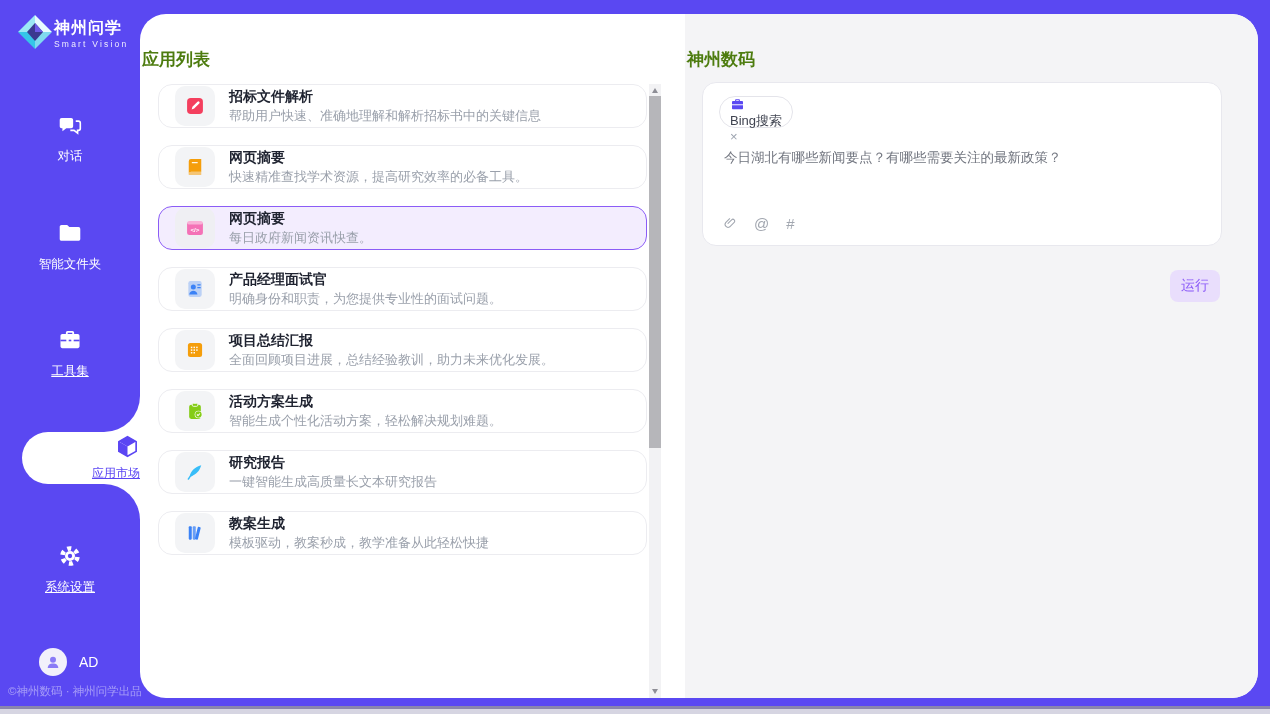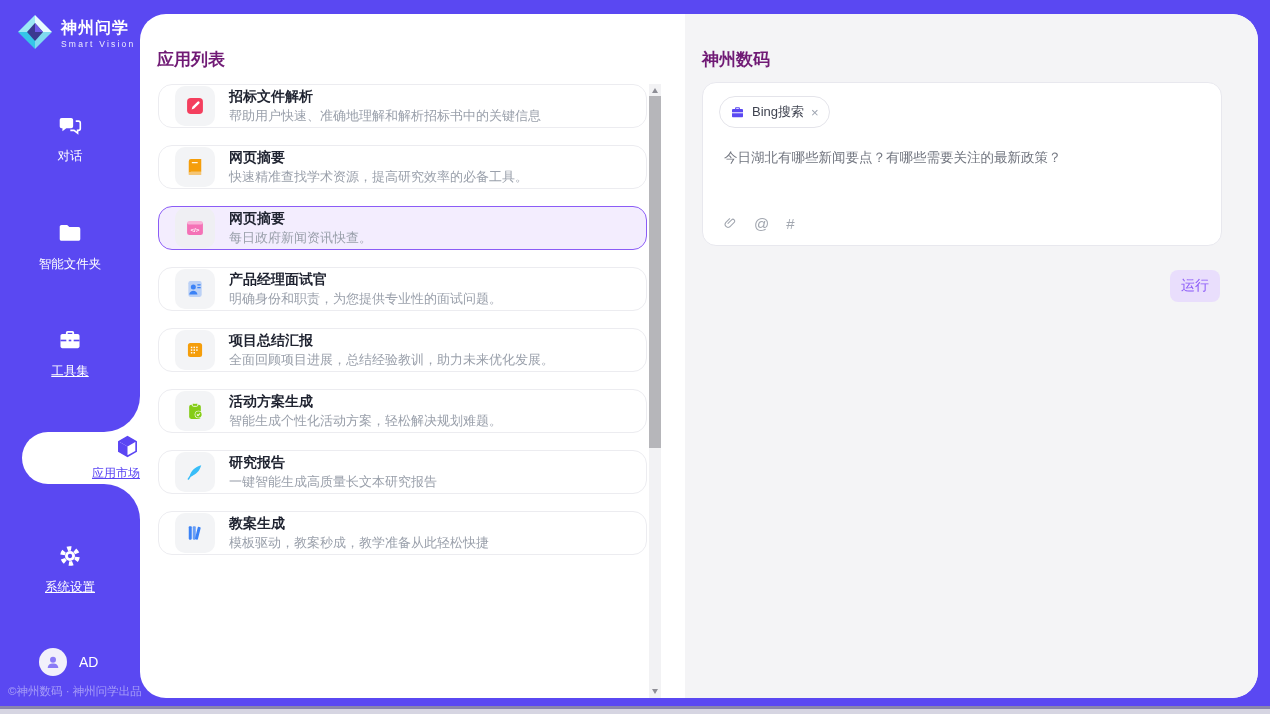--- a/index.html
+++ b/index.html
@@ -1,21 +1,21 @@
 <!DOCTYPE html>
 <html><head>
 <meta charset="utf-8">
 <style>
   html,body{margin:0;padding:0;}
   body{font-family:"Liberation Sans","DejaVu Sans",sans-serif;}
   .stage{position:relative;width:1270px;height:714px;background:#5A48F2;overflow:hidden;}
 
   
   .sidebar{position:absolute;left:0;top:0;width:140px;height:714px;}
-  .brand{position:absolute;left:16px;top:13px;display:flex;align-items:center;gap:7px;justify-content:space-between;}
+  .brand{position:absolute;left:16px;top:13px;display:flex;align-items:center;justify-content:space-between;}
   .brand-txt{color:#fff;line-height:1;}
   .brand-title{font-size:16px;font-weight:bold;letter-spacing:1px;}
   .brand-sub{font-size:8.5px;letter-spacing:2.2px;margin-top:4px;opacity:.9;}
   .nav-item{position:absolute;left:0;width:140px;text-align:center;color:#fff;cursor:pointer;}
   .nav-item .nav-label{display:block;font-size:12.5px;margin-top:6px;}
   .nav-item.underl .nav-label{text-decoration:underline;}
   .nav-chat{top:112px;} .nav-folder{top:220px;} .nav-tools{top:327px;} .nav-settings{top:543px;}
   .active-pill{position:absolute;left:22px;top:432px;width:118px;height:52px;background:#fff;
     border-radius:26px 0 0 26px;text-align:right;color:#5B46F3;cursor:pointer;padding-top:2px;box-sizing:border-box;}
   .active-pill .nav-label{display:block;font-size:12px;margin-top:2px;text-decoration:underline;}
@@ -26,43 +26,43 @@
   .user-row{position:absolute;left:39px;top:648px;display:flex;align-items:center;gap:12px;cursor:pointer;}
   .avatar{width:28px;height:28px;border-radius:50%;background:#F2F0FB;display:flex;align-items:center;justify-content:center;}
   .user-initials{color:#fff;font-size:14px;}
   .side-footer{position:absolute;left:8px;top:684px;font-size:11.5px;color:rgba(255,255,255,.45);white-space:nowrap;}
 
   
   .content{position:absolute;left:140px;top:14px;width:1118px;height:684px;background:#fff;border-radius:26px;overflow:hidden;}
 
   
   .list-panel{position:absolute;left:0;top:0;width:545px;height:684px;}
-  .panel-title{position:absolute;left:17px;top:34px;font-size:17px;font-weight:bold;color:#701a75;}
+  .panel-title{position:absolute;left:2px;top:34px;font-size:17px;font-weight:bold;color:#4d7c0f;}
   .list-viewport{position:absolute;left:18px;top:70px;width:489px;height:614px;overflow:hidden;}
   .card{position:relative;box-sizing:border-box;width:489px;height:44px;margin-bottom:17px;background:#fff;
     border:1px solid #ececf0;border-radius:14px;display:flex;align-items:center;padding:0 16px;gap:14px;cursor:pointer;}
   .card.selected{background:#F3EDFE;border:1.5px solid #8B5CF6;}
   .tile{width:40px;height:40px;border-radius:10px;background:#F3F4F6;display:flex;align-items:center;justify-content:center;flex:0 0 auto;}
   .card.selected .tile{background:#EFEFF3;}
   .glyph{width:20px;height:20px;display:block;}
   .card-title{font-size:14px;font-weight:bold;color:#1f2330;line-height:1.45;}
   .card-desc{font-size:13px;color:#9aa0ab;line-height:1.45;white-space:nowrap;}
   
   .sbar{position:absolute;left:509px;top:70px;width:12px;height:614px;background:#f2f2f4;}
   .sb-up,.sb-down{position:absolute;left:2.5px;width:0;height:0;border-left:3.5px solid transparent;border-right:3.5px solid transparent;}
   .sb-up{top:4px;border-bottom:5px solid #8e8e96;}
   .sb-down{bottom:4px;border-top:5px solid #8e8e96;}
   .sb-thumb{position:absolute;left:0;top:12px;width:12px;height:352px;background:#b6b6ba;cursor:pointer;}
 
   
   .detail-panel{position:absolute;left:545px;top:0;width:573px;height:684px;background:#F4F4F6;border-radius:0 26px 26px 0;}
   .composer{position:absolute;left:17px;top:68px;width:520px;height:164px;box-sizing:border-box;background:#fff;
     border:1px solid #e8e8ee;border-radius:14px;}
-  .chip{position:absolute;left:16px;top:13px;display:inline-flex;align-items:center;gap:7px;height:30px;
-    padding:0 10px;border:1px solid #e4e4ea;border-radius:16px;background:#fff;cursor:pointer;}
+  .chip{position:absolute;left:16px;top:13px;display:inline-flex;align-items:flex-start;height:30px;
+    padding:0 10px;border:1px solid #e4e4ea;border-radius:16px;background:#fff;cursor:pointer;flex-direction:column;}
   .chip-label{font-size:13px;color:#3f4350;}
   .chip-x{font-size:13px;color:#9ca3af;cursor:pointer;line-height:1;}
   .prompt{position:absolute;left:21px;top:66px;width:478px;font-size:13.5px;color:#71757f;cursor:text;}
   .attach-row{position:absolute;left:20px;top:132px;display:flex;align-items:center;gap:17px;color:#a2a7b0;}
   .attach-glyph{font-size:15px;color:#a2a7b0;cursor:pointer;}
   .run-btn{position:absolute;left:485px;top:256px;width:50px;height:32px;border:none;border-radius:8px;
     background:#E9DEFC;color:#8C5BF8;font-size:14px;font-family:inherit;cursor:pointer;}
 
   
   .edge-dark{position:absolute;left:0;bottom:5px;width:1270px;height:3px;background:#8a86ad;}

